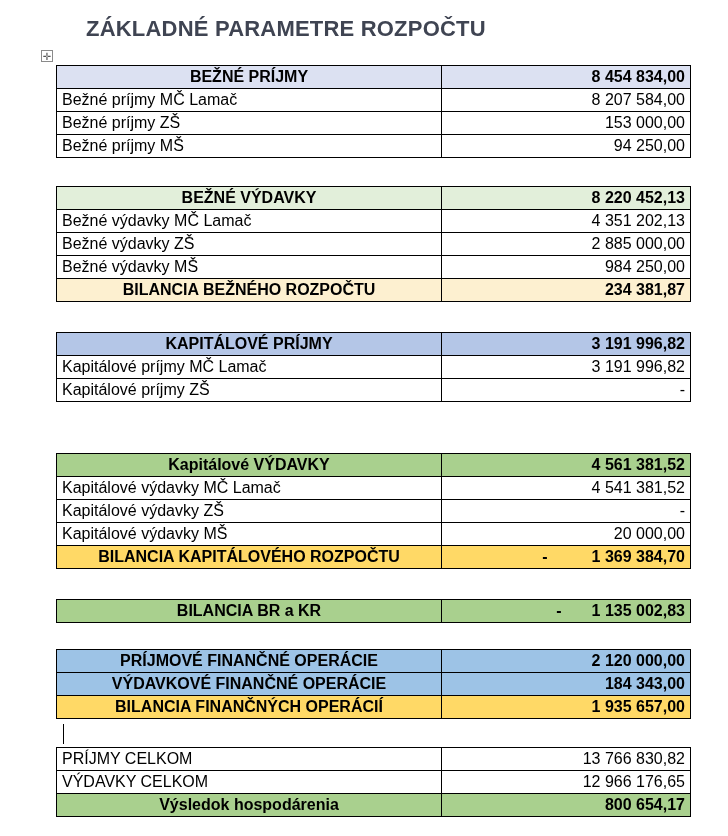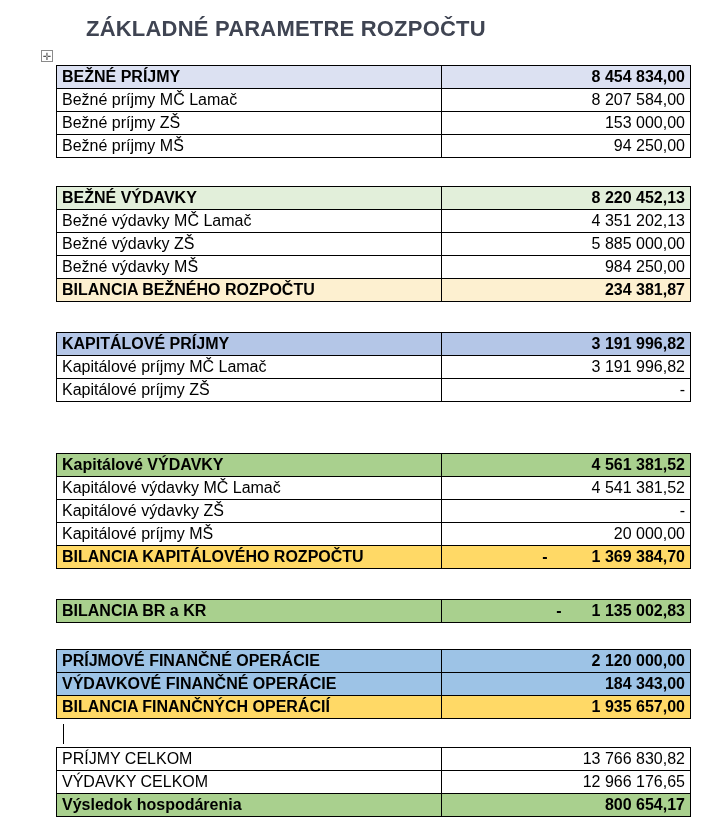--- a/index.html
+++ b/index.html
@@ -20,21 +20,21 @@
   table.blk {
     position: absolute; left: 56px; width: 635px; border-collapse: collapse;
     table-layout: fixed;
   }
   table.blk td {
     border: 1px solid #000; height: 22px; padding: 0 5px; font-size: 16px;
     line-height: 22px; white-space: nowrap; overflow: hidden;
   }
   table.blk td.lbl { width: 374px; }
   table.blk td.val { text-align: right; }
-  .b { font-weight: bold; }
+  .b { font-weight: bold; text-align: center; }
   .sign { display: inline-block; margin-right: 44px; font-weight: bold; }
   .c-lav { background: #dce1f2; }
   .c-mint { background: #e2efda; }
   .c-cream { background: #fdf0d0; }
   .c-blue { background: #b4c6e7; }
   .c-green { background: #a9d08e; }
   .c-gold { background: #ffd966; }
   .c-sky { background: #9dc3e6; }
   .cursor-line { position: absolute; left: 63px; top: 724px; width: 1px; height: 20px; background: #000; }
   .statusbar {
@@ -74,21 +74,21 @@
       <tr class="c-mint">
     <td class="lbl b">BEŽNÉ VÝDAVKY</td>
     <td class="val b">8 220 452,13</td>
   </tr>
   <tr>
     <td class="lbl">Bežné výdavky MČ Lamač</td>
     <td class="val">4 351 202,13</td>
   </tr>
   <tr>
     <td class="lbl">Bežné výdavky ZŠ</td>
-    <td class="val">5 885 000,00</td>
+    <td class="val">2 885 000,00</td>
   </tr>
   <tr>
     <td class="lbl">Bežné výdavky MŠ</td>
     <td class="val">984 250,00</td>
   </tr>
   <tr class="c-cream">
     <td class="lbl b">BILANCIA BEŽNÉHO ROZPOČTU</td>
     <td class="val b">234 381,87</td>
   </tr>
 </tbody>
@@ -119,21 +119,21 @@
   </tr>
   <tr>
     <td class="lbl">Kapitálové výdavky MČ Lamač</td>
     <td class="val">4 541 381,52</td>
   </tr>
   <tr>
     <td class="lbl">Kapitálové výdavky ZŠ</td>
     <td class="val">-</td>
   </tr>
   <tr>
-    <td class="lbl">Kapitálové príjmy MŠ</td>
+    <td class="lbl">Kapitálové výdavky MŠ</td>
     <td class="val">20 000,00</td>
   </tr>
   <tr class="c-gold">
     <td class="lbl b">BILANCIA KAPITÁLOVÉHO ROZPOČTU</td>
     <td class="val b">
       <span class="sign">-</span><span>1 369 384,70</span>
     </td>
   </tr>
 </tbody>
   </table>

